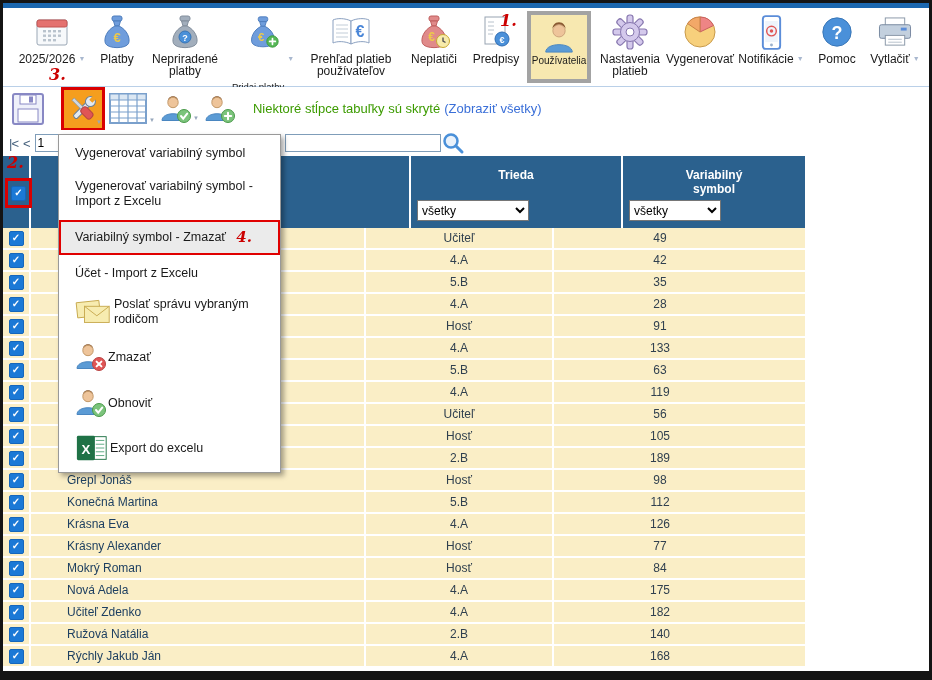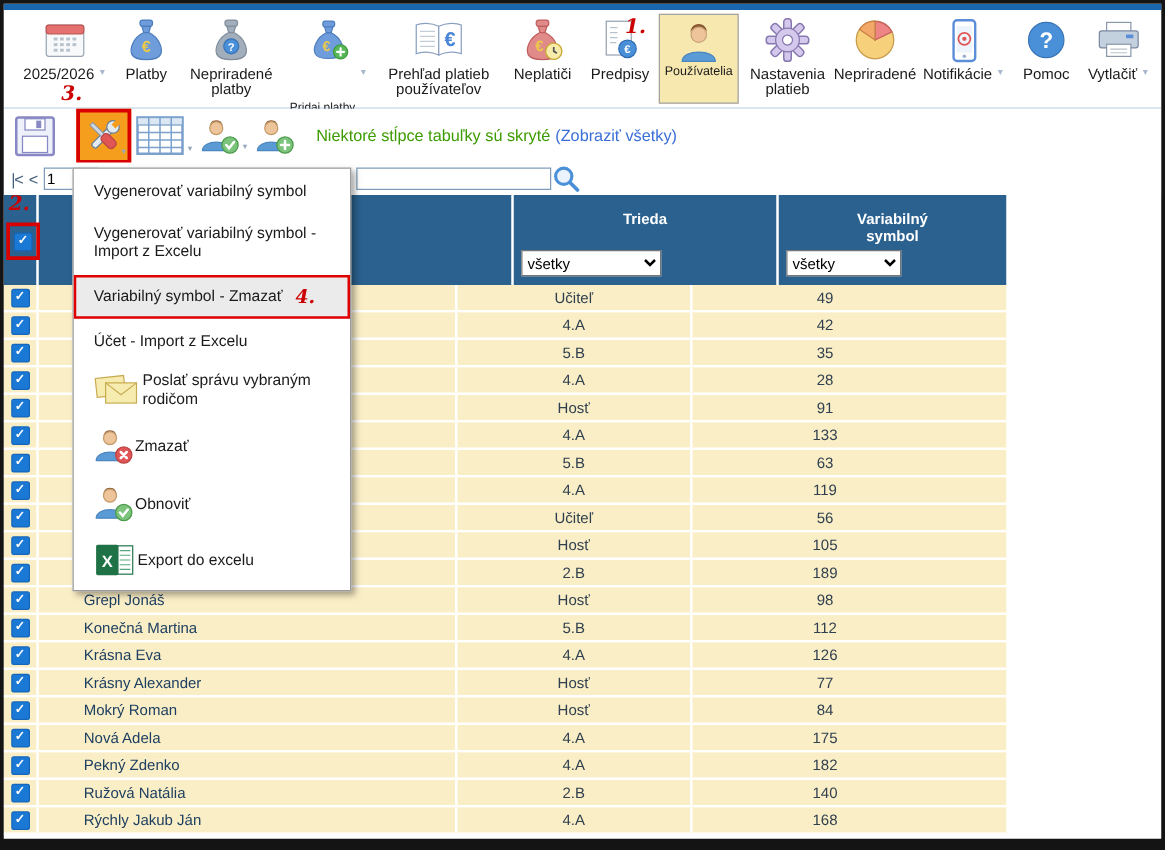--- a/index.html
+++ b/index.html
@@ -10,21 +10,21 @@
 
   
   .toolbar{display:flex;align-items:flex-start;height:79px;padding:3px 0 0 12px;
     border-bottom:1px solid #bad0e8;box-sizing:border-box;background:#fff;}
   .tb-item{display:flex;flex-direction:column;align-items:center;margin-right:2px;cursor:pointer;flex:0 0 auto;}
   .tb-icon{height:42px;display:flex;align-items:center;justify-content:center;}
   .tb-labelrow{display:flex;align-items:flex-start;justify-content:center;}
   .tb-label{font-size:12px;line-height:12px;text-align:center;color:#1a1a1a;}
   .dd-arrow{font-size:7px;color:#a9b8cf;margin-left:3px;margin-top:2px;}
   .tb-item.small .tb-label{font-size:9.5px;margin-top:28px;}
-  .tb-item.hl{border:1px solid #a3a3a3;background:#f7e8b0;height:72px;box-sizing:border-box;padding-top:2px;}
+  .tb-item.hl{border:4px solid #a3a3a3;background:#f7e8b0;height:72px;box-sizing:border-box;padding-top:2px;}
   .tb-item.hl .tb-icon{height:38px;}
   .tb-item.hl .tb-label{font-size:10px;}
 
   
   .ann{position:absolute;font-family:"DejaVu Serif",serif;font-style:italic;font-weight:bold;
     color:#cc0000;font-size:16px;z-index:70;line-height:1;}
   .step1{left:497px;top:10px;}
   .step3{left:46px;top:64px;}
   .step2{left:4px;top:-1px;}
   .step4{position:absolute;right:26px;top:8px;font-size:15px;}
@@ -240,21 +240,21 @@
       </div>
       <div class="tb-item" style="width: 62px;">
         <span class="icon tb-icon">
           <svg width="38" height="38" viewBox="0 0 38 38">
             <circle cx="19" cy="19" r="15" fill="#f7d07c" stroke="#c89a4a"></circle>
             <path d="M19 19 L19 4 A15 15 0 0 1 32.5 12.5 Z" fill="#ee8585" stroke="#c96060"></path>
             <path d="M19 19 L6.5 10.5 A15 15 0 0 1 19 4 Z" fill="#f2a868" stroke="#c98247"></path>
           </svg>
         </span>
         <div class="tb-labelrow">
-          <span class="tb-label">Nepriradené</span>
+          <span class="tb-label">Vygenerovať</span>
         </div>
       </div>
       <div class="tb-item" style="width: 76px;">
         <span class="icon tb-icon">
           <svg width="25" height="37" viewBox="0 0 26 38">
             <rect x="4" y="2" width="18" height="34" rx="3" fill="#fff" stroke="#5b8dd9" stroke-width="2"></rect>
             <rect x="6.5" y="7" width="13" height="22" fill="#eef4fb"></rect>
             <circle cx="13" cy="17.5" r="5" fill="none" stroke="#e05555" stroke-width="1.5"></circle>
             <circle cx="13" cy="17.5" r="1.8" fill="#e05555"></circle>
             <circle cx="13" cy="32" r="1.5" fill="#9ab0cc"></circle>
@@ -539,21 +539,21 @@
             <span class="cb">✓</span>
           </div>
           <div class="cell c-name">Nová Adela</div>
           <div class="cell c-trieda">4.A</div>
           <div class="cell c-vs">175</div>
         </div>
         <div class="trow">
           <div class="cell c-cb">
             <span class="cb">✓</span>
           </div>
-          <div class="cell c-name">Pekný Zdenko</div>
+          <div class="cell c-name">Učiteľ Zdenko</div>
           <div class="cell c-trieda">4.A</div>
           <div class="cell c-vs">182</div>
         </div>
         <div class="trow">
           <div class="cell c-cb">
             <span class="cb">✓</span>
           </div>
           <div class="cell c-name">Ružová Natália</div>
           <div class="cell c-trieda">2.B</div>
           <div class="cell c-vs">140</div>

